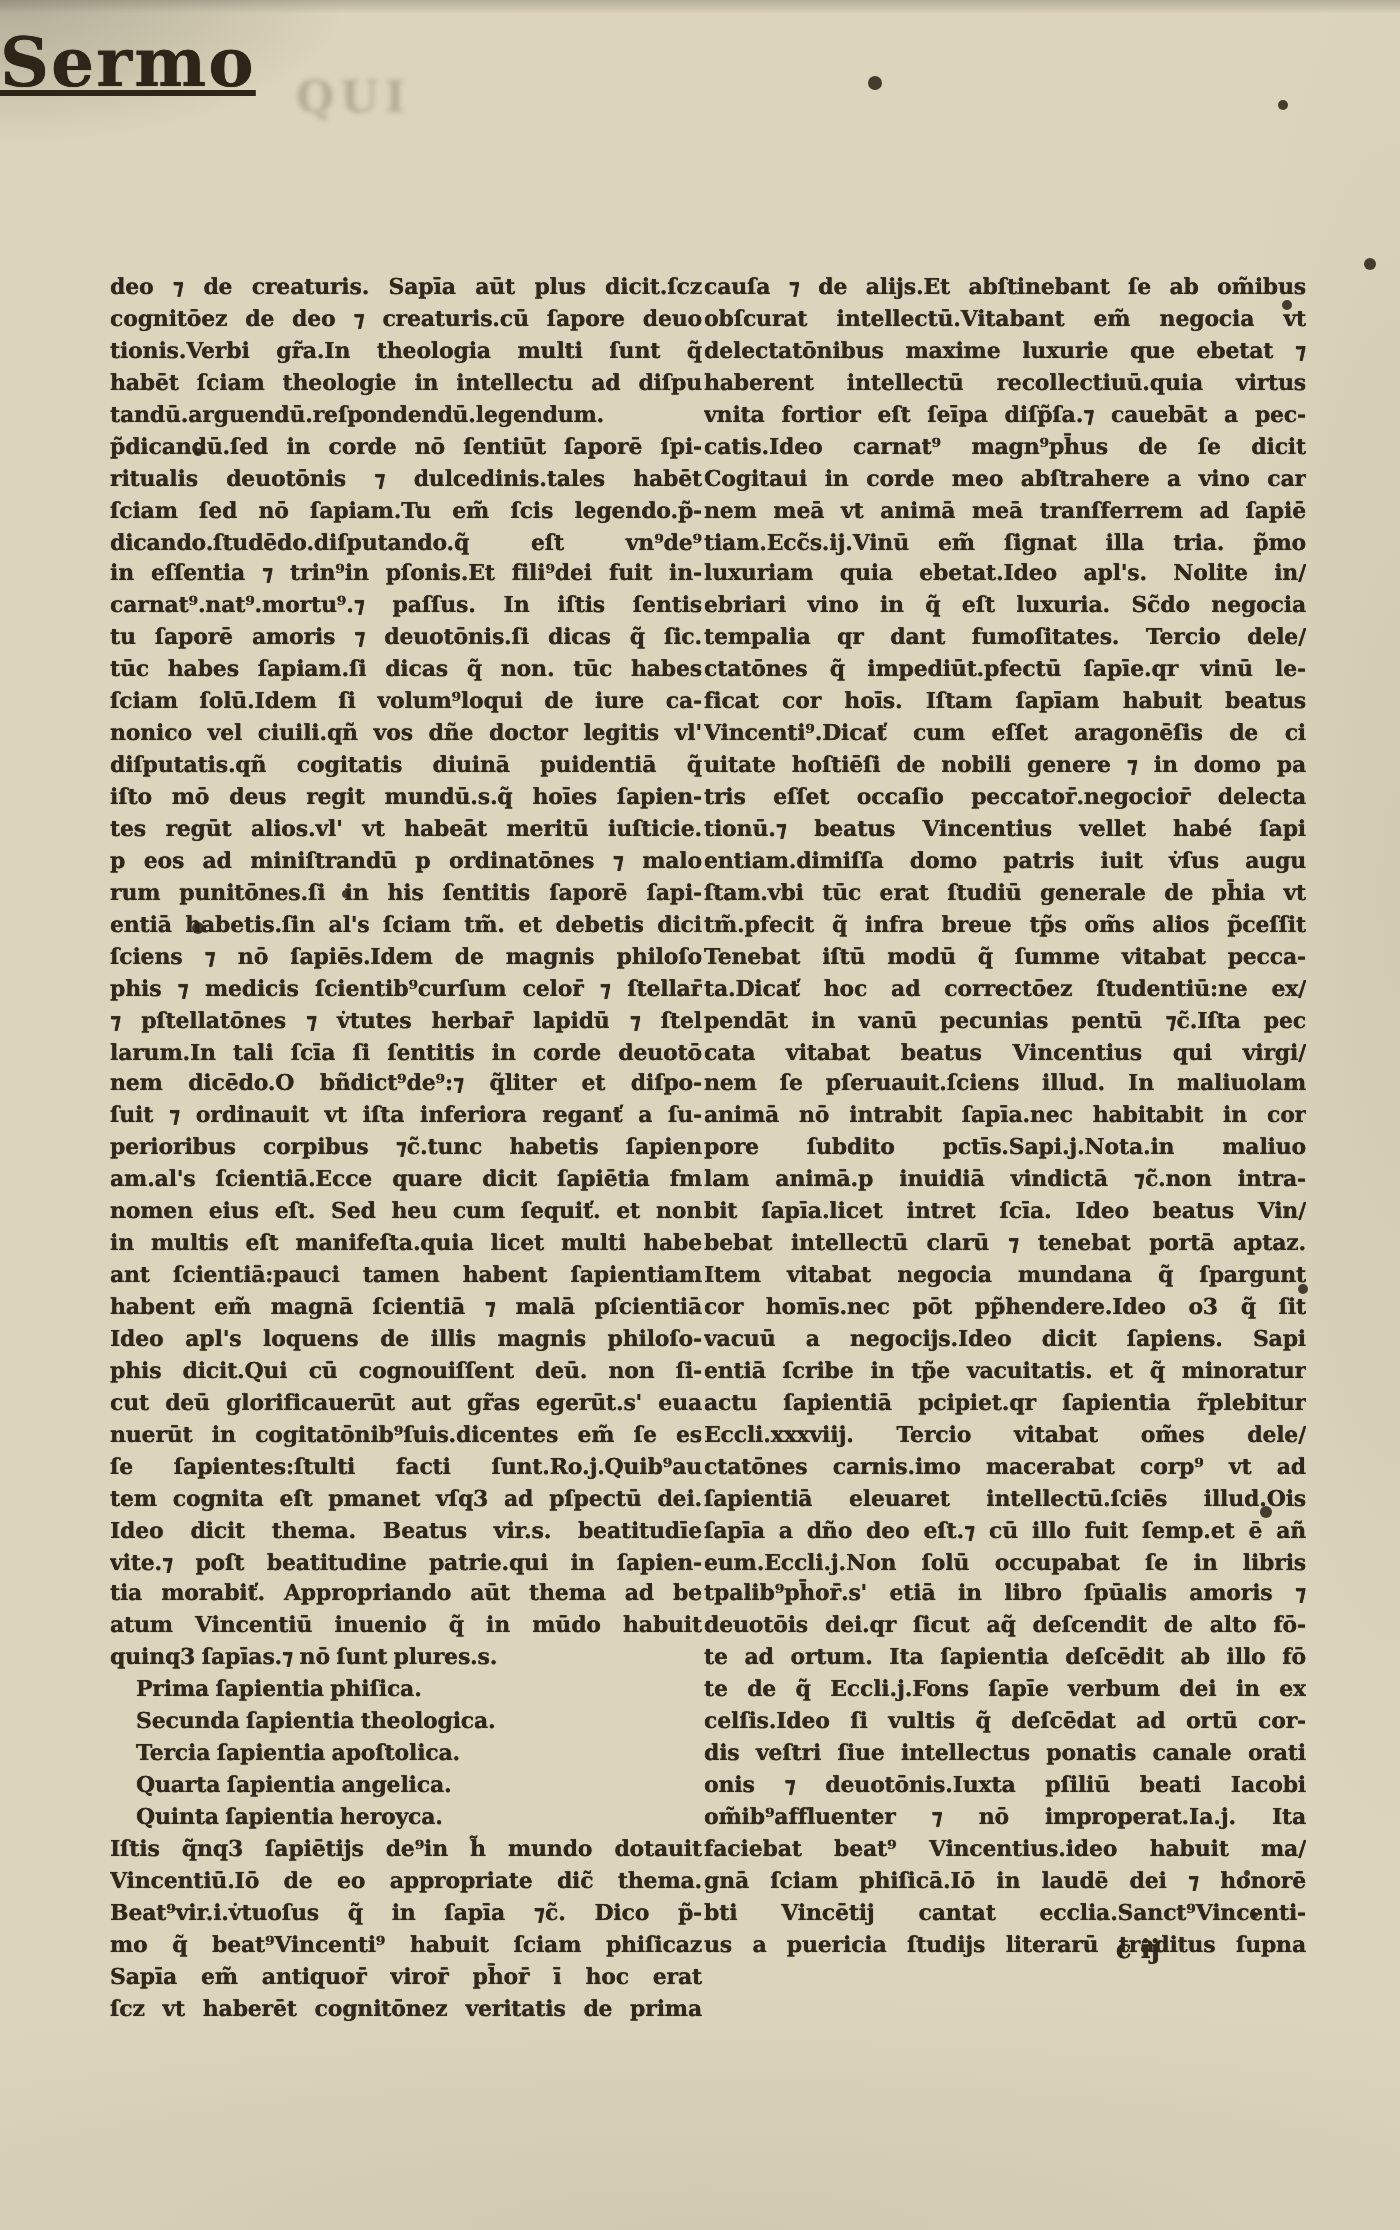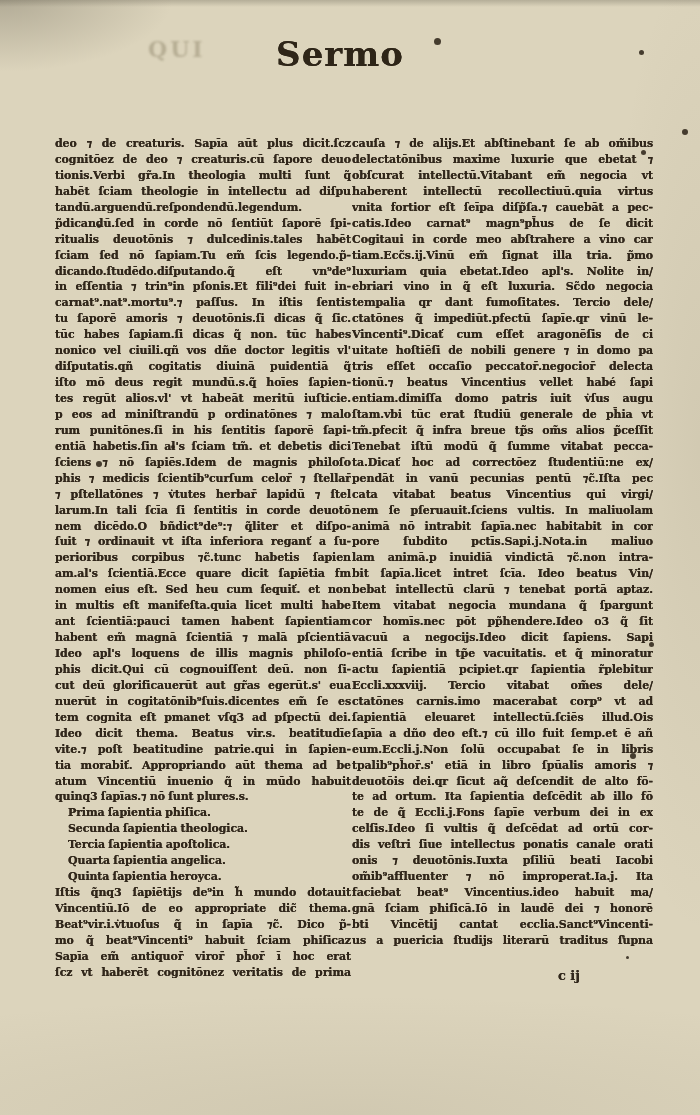--- a/index.html
+++ b/index.html
@@ -8,23 +8,24 @@
     font-family:"DejaVu Serif","DejaVu Sans",serif;
     background:
       linear-gradient(180deg, rgba(90,85,70,.30) 0, rgba(90,85,70,0) 7px),
       radial-gradient(ellipse 240px 100px at 0% 0%, rgba(100,95,80,.35), rgba(100,95,80,0) 72%),
       radial-gradient(ellipse 900px 160px at 50% 100%, rgba(110,102,82,.10), rgba(110,102,82,0) 75%),
       radial-gradient(ellipse 140px 700px at 100% 40%, rgba(120,110,88,.10), rgba(120,110,88,0) 70%),
       #dcd4bc;
     color:#31271b;
   }
   .header{
-    position:absolute;top:34px;left:0;width:680px;text-align:center;
+    position:absolute;top:12px;left:0;width:680px;text-align:left;
     font-size:34px;font-weight:700;letter-spacing:1px;color:#2e2518;
     text-shadow:0 0 .4px #2e2518;
+    text-decoration:underline;
   }
   .ghost{
     position:absolute;left:148px;top:36px;
     font-size:22px;font-weight:700;letter-spacing:3px;
     color:rgba(128,118,90,.40);filter:blur(1.2px);
   }
   .col{
     position:absolute;top:88px;width:296px;
     font-size:11px;line-height:15.95px;font-weight:700;
     letter-spacing:-0.1px;word-spacing:-0.5px;
@@ -59,20 +60,21 @@
       <div class="line">habēt ſciam theologie in intellectu ad diſpu</div>
       <div class="line">tandū.arguendū.reſpondendū.legendum.</div>
       <div class="line">p̃dicandū.ſed in corde nō ſentiūt ſaporē ſpi-</div>
       <div class="line">ritualis deuotōnis ⁊ dulcedinis.tales habēt</div>
       <div class="line">ſciam ſed nō ſapiam.Tu em̃ ſcis legendo.p̃-</div>
       <div class="line">dicando.ſtudēdo.diſputando.q̃ eſt vn⁹de⁹</div>
       <div class="line">in eſſentia ⁊ trin⁹in pſonis.Et fili⁹dei fuit in-</div>
       <div class="line">carnat⁹.nat⁹.mortu⁹.⁊ paſſus. In iſtis ſentis</div>
       <div class="line">tu ſaporē amoris ⁊ deuotōnis.ſi dicas q̃ ſic.</div>
       <div class="line">tūc habes ſapiam.ſi dicas q̃ non. tūc habes</div>
+      <div class="line">ſciam ſolū.Idem ſi volum⁹loqui de iure ca-</div>
       <div class="line">nonico vel ciuili.qñ vos dñe doctor legitis vl'</div>
       <div class="line">diſputatis.qñ cogitatis diuinā puidentiā q̃</div>
       <div class="line">iſto mō deus regit mundū.s.q̃ hoīes ſapien-</div>
       <div class="line">tes regūt alios.vl' vt habeāt meritū iuſticie.</div>
       <div class="line">p eos ad miniſtrandū p ordinatōnes ⁊ malo</div>
       <div class="line">rum punitōnes.ſi in his ſentitis ſaporē ſapi-</div>
       <div class="line">entiā habetis.ſin al's ſciam tm̃. et debetis dici</div>
       <div class="line">ſciens ⁊ nō ſapiēs.Idem de magnis philoſo</div>
       <div class="line">phis ⁊ medicis ſcientib⁹curſum celor̄ ⁊ ſtellar̄</div>
       <div class="line">⁊ pſtellatōnes ⁊ v̇tutes herbar̄ lapidū ⁊ ſtel</div>
@@ -82,63 +84,66 @@
       <div class="line">perioribus corpibus ⁊c̃.tunc habetis ſapien</div>
       <div class="line">am.al's ſcientiā.Ecce quare dicit ſapiētia fm</div>
       <div class="line">nomen eius eſt. Sed heu cum ſequiť. et non</div>
       <div class="line">in multis eſt manifeſta.quia licet multi habe</div>
       <div class="line">ant ſcientiā:pauci tamen habent ſapientiam</div>
       <div class="line">habent em̃ magnā ſcientiā ⁊ malā pſcientiā</div>
       <div class="line">Ideo apl's loquens de illis magnis philoſo-</div>
       <div class="line">phis dicit.Qui cū cognouiſſent deū. non ſi-</div>
       <div class="line">cut deū glorificauerūt aut gr̃as egerūt.s' eua</div>
       <div class="line">nuerūt in cogitatōnib⁹ſuis.dicentes em̃ ſe es</div>
+      <div class="line">ſe ſapientes:ſtulti facti ſunt.Ro.j.Quib⁹au</div>
       <div class="line">tem cognita eſt pmanet vſq3 ad pſpectū dei.</div>
       <div class="line">Ideo dicit thema. Beatus vir.s. beatitudīe</div>
       <div class="line">vite.⁊ poſt beatitudine patrie.qui in ſapien-</div>
       <div class="line">tia morabiť. Appropriando aūt thema ad be</div>
       <div class="line">atum Vincentiū inuenio q̃ in mūdo habuit</div>
       <div class="line short">quinq3 ſapīas.⁊ nō ſunt plures.s.</div>
       <div class="line indent">Prima ſapientia phiſica.</div>
       <div class="line indent">Secunda ſapientia theologica.</div>
       <div class="line indent">Tercia ſapientia apoſtolica.</div>
       <div class="line indent">Quarta ſapientia angelica.</div>
       <div class="line indent">Quinta ſapientia heroyca.</div>
       <div class="line">Iſtis q̃nq3 ſapiētijs de⁹in h̃ mundo dotauit</div>
       <div class="line">Vincentiū.Iō de eo appropriate dic̃ thema.</div>
       <div class="line">Beat⁹vir.i.v̇tuoſus q̃ in ſapīa ⁊c̃. Dico p̃-</div>
       <div class="line">mo q̃ beat⁹Vincenti⁹ habuit ſciam phiſicaz</div>
       <div class="line">Sapīa em̃ antiquor̄ viror̄ ph̄or̄ ī hoc erat</div>
       <div class="line">ſcz vt haberēt cognitōnez veritatis de prima</div>
     </div>
   <div class="col col-right" id="col-right">
       <div class="line">cauſa ⁊ de alijs.Et abſtinebant ſe ab om̃ibus</div>
+      <div class="line">obſcurat intellectū.Vitabant em̃ negocia vt</div>
       <div class="line">delectatōnibus maxime luxurie que ebetat ⁊</div>
-      <div class="line">obſcurat intellectū.Vitabant em̃ negocia vt</div>
       <div class="line">haberent intellectū recollectiuū.quia virtus</div>
       <div class="line">vnita fortior eſt ſeīpa diſp̃ſa.⁊ cauebāt a pec-</div>
       <div class="line">catis.Ideo carnat⁹ magn⁹ph̄us de ſe dicit</div>
       <div class="line">Cogitaui in corde meo abſtrahere a vino car</div>
+      <div class="line">nem meā vt animā meā tranſferrem ad ſapiē</div>
       <div class="line">tiam.Ecc̃s.ij.Vinū em̃ ſignat illa tria. p̃mo</div>
       <div class="line">luxuriam quia ebetat.Ideo apl's. Nolite in/</div>
       <div class="line">ebriari vino in q̃ eſt luxuria. Sc̃do negocia</div>
       <div class="line">tempalia qr dant fumoſitates. Tercio dele/</div>
       <div class="line">ctatōnes q̃ impediūt.pfectū ſapīe.qr vinū le-</div>
+      <div class="line">ficat cor hoīs. Iſtam ſapīam habuit beatus</div>
       <div class="line">Vincenti⁹.Dicať cum eſſet aragonēſis de ci</div>
       <div class="line">uitate hoſtiēſi de nobili genere ⁊ in domo pa</div>
       <div class="line">tris eſſet occaſio peccator̄.negocior̄ delecta</div>
       <div class="line">tionū.⁊ beatus Vincentius vellet habé ſapi</div>
       <div class="line">entiam.dimiſſa domo patris iuit v̇ſus augu</div>
       <div class="line">ſtam.vbi tūc erat ſtudiū generale de ph̄ia vt</div>
       <div class="line">tm̃.pfecit q̃ infra breue tp̃s om̃s alios p̃ceſſit</div>
       <div class="line">Tenebat iſtū modū q̃ ſumme vitabat pecca-</div>
       <div class="line">ta.Dicať hoc ad correctōez ſtudentiū:ne ex/</div>
       <div class="line">pendāt in vanū pecunias pentū ⁊c̃.Iſta pec</div>
       <div class="line">cata vitabat beatus Vincentius qui virgi/</div>
-      <div class="line">nem ſe pſeruauit.ſciens vultis. In maliuolam</div>
+      <div class="line">nem ſe pſeruauit.ſciens illud. In maliuolam</div>
       <div class="line">animā nō intrabit ſapīa.nec habitabit in cor</div>
       <div class="line">pore ſubdito pctīs.Sapi.j.Nota.in maliuo</div>
       <div class="line">lam animā.p inuidiā vindictā ⁊c̃.non intra-</div>
       <div class="line">bit ſapīa.licet intret ſcīa. Ideo beatus Vin/</div>
       <div class="line">bebat intellectū clarū ⁊ tenebat portā aptaz.</div>
       <div class="line">Item vitabat negocia mundana q̃ ſpargunt</div>
       <div class="line">cor homīs.nec pōt pp̃hendere.Ideo o3 q̃ ſit</div>
       <div class="line">vacuū a negocijs.Ideo dicit ſapiens. Sapi</div>
       <div class="line">entiā ſcribe in tp̃e vacuitatis. et q̃ minoratur</div>
       <div class="line">actu ſapientiā pcipiet.qr ſapientia r̃plebitur</div>

